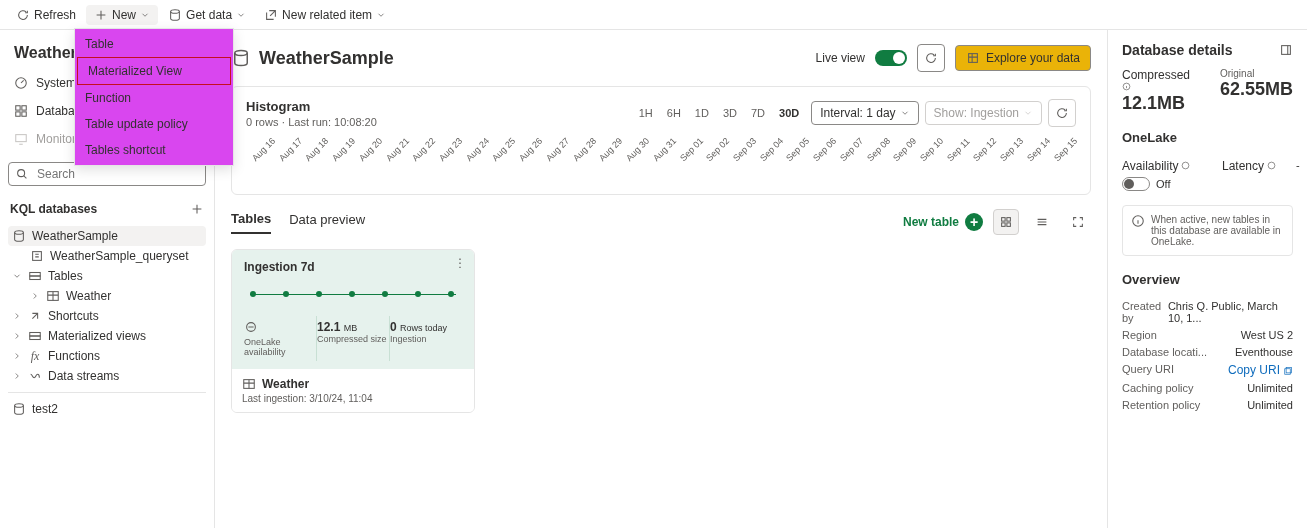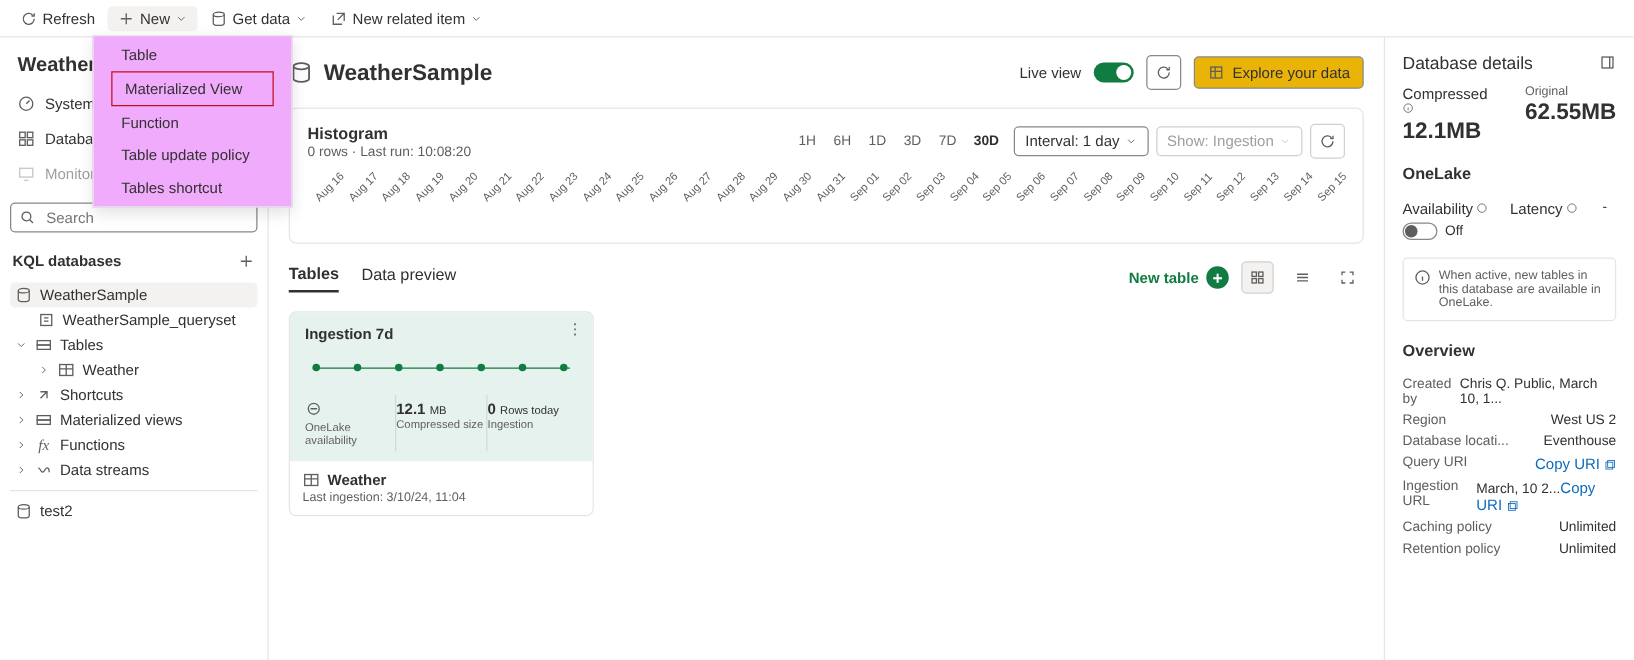--- a/index.html
+++ b/index.html
@@ -14,21 +14,21 @@
   }
   *{box-sizing:border-box;font-family:"Segoe UI",Arial,sans-serif;font-size:12px;color:var(--text);}
   body{margin:0;background:#fff;width:1307px;height:528px;overflow:hidden;position:relative;}
   
   .toolbar{height:30px;display:flex;align-items:center;gap:2px;padding:0 8px;border-bottom:1px solid var(--border);}
   .tbtn{display:flex;align-items:center;gap:4px;padding:3px 8px;border-radius:4px;cursor:pointer;color:var(--text);}
   .tbtn.highlight{background:#f3f2f1;}
   .icon{width:14px;height:14px;display:inline-flex;align-items:center;justify-content:center;stroke:#605e5c;fill:none;stroke-width:1.2;}
   .chev{width:10px;height:10px;}
   
-  .dropdown{position:absolute;top:28px;left:74px;width:160px;background:#f0abfc;border:1px solid var(--border);box-shadow:0 4px 12px rgba(0,0,0,.12);z-index:50;padding:2px 12px;}
+  .dropdown{position:absolute;top:28px;left:74px;width:160px;background:#d946ef;border:1px solid var(--border);box-shadow:0 4px 12px rgba(0,0,0,.12);z-index:50;padding:2px 0;}
   .dropdown .item{padding:6px 10px;cursor:pointer;color:var(--text);}
   .dropdown .item.sel{border:1px solid #c50f1f;margin:0 2px;}
   
   .layout{display:flex;position:absolute;top:30px;left:0;right:0;bottom:0;}
   .sidebar{width:215px;padding:10px 8px;border-right:1px solid var(--border);display:flex;flex-direction:column;gap:6px;}
   .side-title{font-size:16px;font-weight:600;padding:4px 6px;}
   .nav-item{display:flex;align-items:center;gap:8px;padding:4px 6px;color:var(--text);cursor:pointer;border-radius:4px;}
   .nav-item.dim{color:#a19f9d;}
   .search{display:flex;align-items:center;gap:6px;border:1px solid #8a8886;border-radius:4px;padding:3px 6px;margin:6px 0;}
   .search input{border:none;outline:none;flex:1;font-size:12px;}
@@ -83,21 +83,21 @@
   .stat .v .u{font-size:9px;font-weight:400;}
   .stat .k{font-size:9px;color:var(--text-weak);}
   .stat + .stat{border-left:1px solid #c8e0d4;}
   .ing-bot{background:#fff;padding:8px 10px;}
   .ing-tbl{display:flex;align-items:center;gap:6px;font-size:12px;font-weight:600;}
   .ing-sub{font-size:10px;color:var(--text-weak);margin-top:2px;}
   .dots{position:absolute;top:6px;right:8px;cursor:pointer;color:var(--text-weak);}
   
   .right{width:200px;border-left:1px solid var(--border);padding:12px 14px;display:flex;flex-direction:column;gap:8px;}
   .right-h{display:flex;justify-content:space-between;align-items:center;}
-  .right-h .t{font-size:14px;font-weight:400;}
+  .right-h .t{font-size:14px;font-weight:700;}
   .sizes{display:flex;gap:24px;margin-top:2px;}
   .size .lbl{font-size:10px;color:var(--text-weak);}
   .size .val{font-size:18px;font-weight:600;}
   .sub-h{font-size:13px;font-weight:600;margin-top:8px;}
   .kv{display:flex;gap:8px;margin-top:6px;}
   .kv .k{font-size:10px;color:var(--text-weak);width:70px;}
   .toggle-off{width:28px;height:14px;border:1px solid #8a8886;border-radius:10px;position:relative;}
   .toggle-off::after{content:"";position:absolute;left:1px;top:1px;width:10px;height:10px;border-radius:50%;background:#605e5c;}
   .info-box{border:1px solid var(--border);border-radius:4px;padding:8px;font-size:10px;color:var(--text-weak);display:flex;gap:6px;margin-top:6px;}
   .ov-row{display:flex;justify-content:space-between;font-size:11px;margin-top:5px;}
@@ -465,21 +465,21 @@
               <path d="M8 5v0M8 7v4"></path>
             </svg></div>
         <div class="val">12.1MB</div>
       </div>
       <div class="size">
         <div class="lbl">Original</div>
         <div class="val">62.55MB</div>
       </div>
     </div>
     <div class="sub-h">OneLake</div>
-    <div style="display:flex;gap:16px">
+    <div style="display:flex;gap:30px">
       <div class="kv" style="flex-direction:column;gap:4px">
         <div class="k"><span>Availability</span> <svg class="icon" style="width:9px;height:9px" viewBox="0 0 16 16">
               <circle cx="8" cy="8" r="6"></circle>
             </svg></div>
         <div style="display:flex;align-items:center;gap:6px">
           <div class="toggle-off"></div>
           <span style="font-size:11px">Off</span>
         </div>
       </div>
       <div class="kv" style="flex-direction:row;gap:4px">
@@ -511,27 +511,20 @@
           <span class="v">Eventhouse</span>
         </div>
         <div class="ov-row">
           <span class="k">Query URI</span>
           <span class="v"><span class="link">Copy URI</span><svg viewBox="0 0 16 16" class="copy-icon">
               <rect x="4" y="4" width="8" height="8" fill="none" stroke="#0f6cbd"></rect>
               <rect x="6" y="2" width="8" height="8" fill="none" stroke="#0f6cbd"></rect>
             </svg></span>
         </div>
         <div class="ov-row">
-          <span class="k">Ingestion URL</span>
-          <span class="v">March, 10 2...<span class="link">Copy URI</span><svg viewBox="0 0 16 16" class="copy-icon">
-              <rect x="4" y="4" width="8" height="8" fill="none" stroke="#0f6cbd"></rect>
-              <rect x="6" y="2" width="8" height="8" fill="none" stroke="#0f6cbd"></rect>
-            </svg></span>
-        </div>
-        <div class="ov-row">
           <span class="k">Caching policy</span>
           <span class="v">Unlimited</span>
         </div>
         <div class="ov-row">
           <span class="k">Retention policy</span>
           <span class="v">Unlimited</span>
         </div>
       </div>
   </div>
 </div>

